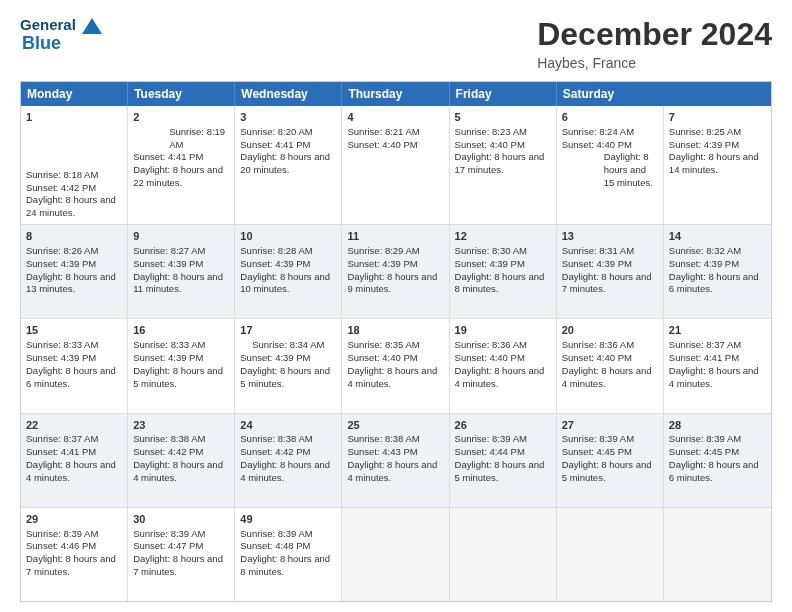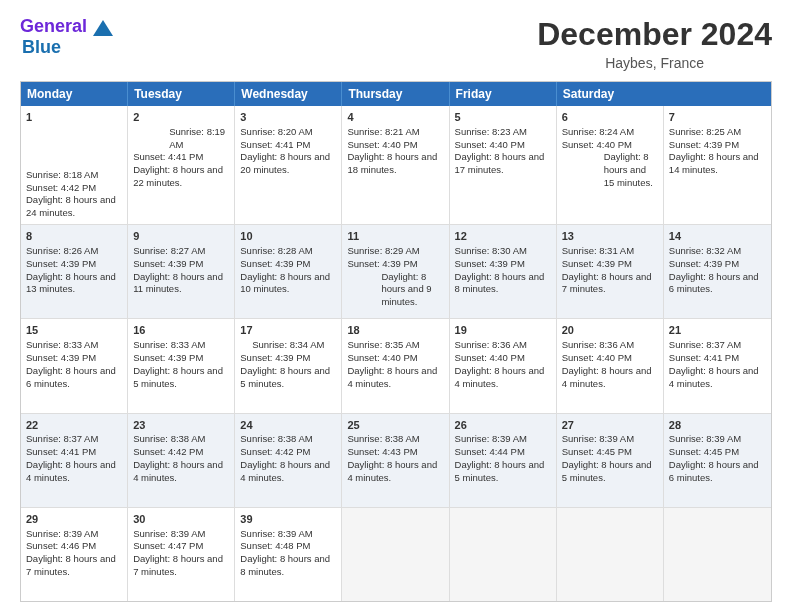--- a/index.html
+++ b/index.html
@@ -27,21 +27,21 @@
       display: flex;
       flex-direction: column;
       align-items: flex-start;
     }
     .logo-row {
       display: flex;
       align-items: center;
       gap: 4px;
     }
     .title-area {
-      text-align: center;
+      text-align: left;
     }
     .month-title {
       font-size: 32px;
       font-weight: bold;
       color: #333;
     }
     .location {
       font-size: 14px;
       color: #555;
       margin-top: 2px;
@@ -108,21 +108,21 @@
       margin-bottom: -2px;
     }
   </style>
 </head>
 <body>
 
 <div class="page">
   <div class="header">
     <div class="logo">
       <div class="logo-row">
-        <span style="font-size:18px;font-weight:bold;color:#6d28d9;">General</span>
+        <span style="font-size:15px;font-weight:bold;color:#0c4a6e;">General</span>
         <span class="logo-triangle"></span>
       </div>
       <span style="font-size:18px;font-weight:bold;color:#1a6faf;margin-left:2px;">Blue</span>
     </div>
     <div class="title-area">
       <div class="month-title">December 2024</div>
       <div class="location">Haybes, France</div>
     </div>
   </div>
 
@@ -152,21 +152,20 @@
           <div class="cal-cell">
             <span class="day-num">3</span>
             <span style="display: block;">Sunrise: 8:20 AM</span>
             <span style="display: block;">Sunset: 4:41 PM</span>
             <span style="display: block;">Daylight: 8 hours and 20 minutes.</span>
           </div>
           <div class="cal-cell">
             <span class="day-num">4</span>
             <span style="display: block;">Sunrise: 8:21 AM</span>
             <span style="display: block;">Sunset: 4:40 PM</span>
-            <span style="display: block;">Daylight: 8 hours and 18 minutes.</span>
           </div>
           <div class="cal-cell">
             <span class="day-num">5</span>
             <span style="display: block;">Sunrise: 8:23 AM</span>
             <span style="display: block;">Sunset: 4:40 PM</span>
             <span style="display: block;">Daylight: 8 hours and 17 minutes.</span>
           </div>
           <div class="cal-cell">
             <span class="day-num">6</span>
             <span style="display: block;">Sunrise: 8:24 AM</span>
@@ -196,21 +195,21 @@
           <div class="cal-cell alt-row">
             <span class="day-num">10</span>
             <span style="display: block;">Sunrise: 8:28 AM</span>
             <span style="display: block;">Sunset: 4:39 PM</span>
             <span style="display: block;">Daylight: 8 hours and 10 minutes.</span>
           </div>
           <div class="cal-cell alt-row">
             <span class="day-num">11</span>
             <span style="display: block;">Sunrise: 8:29 AM</span>
             <span style="display: block;">Sunset: 4:39 PM</span>
-            <span style="display: block; margin-left: 34px;">Daylight: 8 hours and 9 minutes.</span>
+            <span style="display: block;">Daylight: 8 hours and 9 minutes.</span>
           </div>
           <div class="cal-cell alt-row">
             <span class="day-num">12</span>
             <span style="display: block;">Sunrise: 8:30 AM</span>
             <span style="display: block;">Sunset: 4:39 PM</span>
             <span style="display: block;">Daylight: 8 hours and 8 minutes.</span>
           </div>
           <div class="cal-cell alt-row">
             <span class="day-num">13</span>
             <span style="display: block;">Sunrise: 8:31 AM</span>
@@ -319,21 +318,21 @@
             <span style="display: block;">Sunset: 4:46 PM</span>
             <span style="display: block;">Daylight: 8 hours and 7 minutes.</span>
           </div>
           <div class="cal-cell">
             <span class="day-num">30</span>
             <span style="display: block;">Sunrise: 8:39 AM</span>
             <span style="display: block;">Sunset: 4:47 PM</span>
             <span style="display: block;">Daylight: 8 hours and 7 minutes.</span>
           </div>
           <div class="cal-cell">
-            <span class="day-num">39</span>
+            <span class="day-num">49</span>
             <span style="display: block;">Sunrise: 8:39 AM</span>
             <span style="display: block;">Sunset: 4:48 PM</span>
             <span style="display: block;">Daylight: 8 hours and 8 minutes.</span>
           </div>
           <div class="cal-cell empty"></div>
           <div class="cal-cell empty"></div>
           <div class="cal-cell empty"></div>
           <div class="cal-cell empty"></div>
         </div>
       </div>

